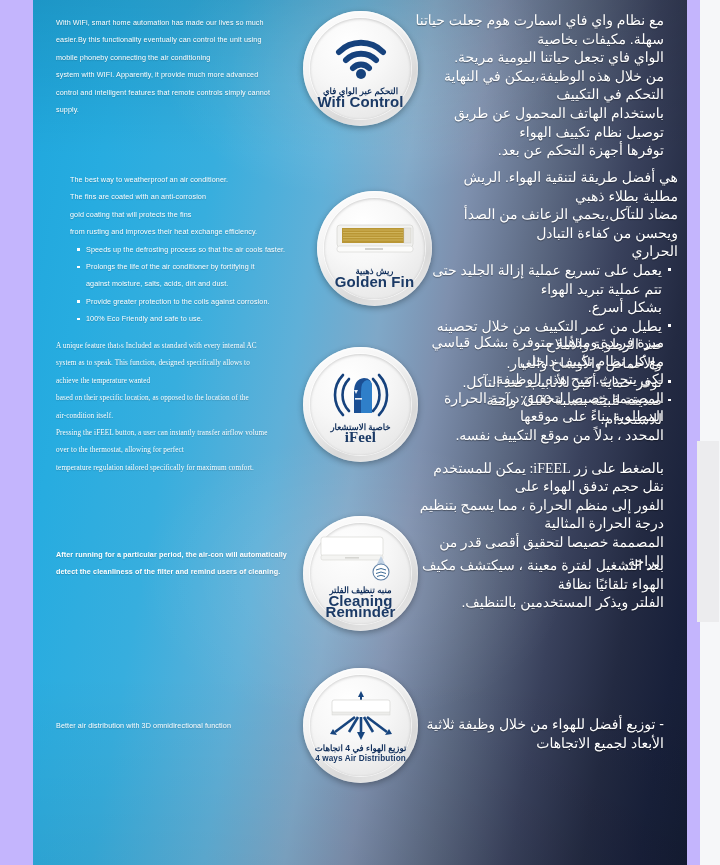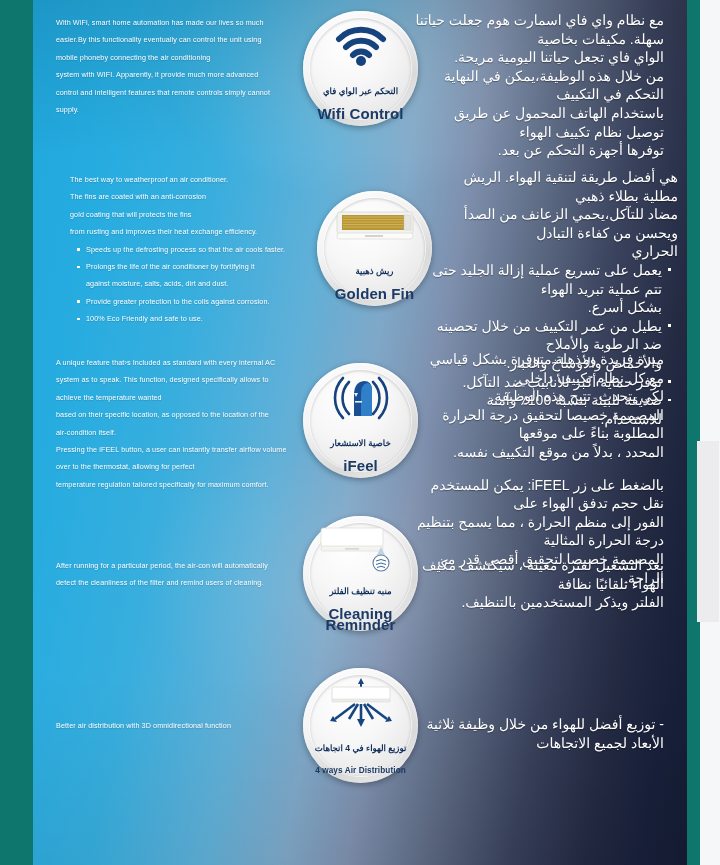--- a/index.html
+++ b/index.html
@@ -12,21 +12,21 @@
     width: 720px;
     height: 865px;
     overflow: hidden;
     font-family: "Liberation Sans", sans-serif;
   }
 
   .page {
     position: relative;
     width: 700px;
     height: 865px;
-    background: #0f766e;
+    background: #c4b5fd;
   }
 
   
   .banner {
     position: absolute;
     left: 33px;
     top: 0;
     width: 654px;
     height: 865px;
     background:
@@ -147,25 +147,24 @@
   .badge-inner {
     width: 101px;
     height: 101px;
     border-radius: 50%;
     background:
       radial-gradient(circle at 38% 26%, #ffffff 0%, #f7f7f7 42%, #e9e9e9 78%, #dedede 100%);
     box-shadow: inset 0 1px 3px rgba(0,0,0,0.18), 0 0 0 1px rgba(255,255,255,0.6);
     display: flex;
     flex-direction: column;
     align-items: center;
-    justify-content: space-between;
+    justify-content: center;
     text-align: center;
     padding-top: 2px;
     box-sizing: border-box;
-    gap: 12px;
   }
   .badge-art {
     height: 52px;
     display: flex;
     align-items: center;
     justify-content: center;
     margin-bottom: 1px;
   }
   .badge-ar {
     font-size: 8.6px;
@@ -272,21 +271,21 @@
               <rect x="2" y="27" width="76" height="6" rx="2.5" fill="#fbfbfa" stroke="#d4d4d0" stroke-width="0.6"></rect>
               <rect x="30" y="29" width="18" height="2" fill="#d2d2ce"></rect>
             </svg>
           </div>
           <div class="badge-ar">ريش ذهبية</div>
           <div class="badge-en">Golden Fin</div>
         </div>
       </div>
     </div>
 
-    <div class="section" style="top:346px;height:180px;">
+    <div class="section" style="top:330px;height:180px;font-family:Liberation Serif, serif;">
       <div class="col-en" style="top:8px;width:272px;">
         <p>A unique feature that›s Included as standard with every internal AC</p>
         <p>system as to speak. This function, designed specifically allows to</p>
         <p>achieve the temperature wanted</p>
         <p>based on their specific location, as opposed to the location of the</p>
         <p>air-condition itself.</p>
         <p>Pressing the iFEEL button, a user can instantly transfer airflow volume</p>
         <p>over to the thermostat, allowing for perfect</p>
         <p>temperature regulation tailored specifically for maximum comfort.</p>
       </div>
@@ -318,21 +317,21 @@
               <rect x="27" y="26" width="7" height="1.6" fill="#e8eef6"></rect>
             </svg>
           </div>
           <div class="badge-ar">خاصية الاستشعار</div>
           <div class="badge-en">iFeel</div>
         </div>
       </div>
     </div>
 
     <div class="section" style="top:510px;height:170px;">
-      <div class="col-en" style="top:47px;">
+      <div class="col-en" style="top:36px;font-weight:bold;">
         <p>After running for a particular period, the air-con will automatically</p>
         <p>detect the cleanliness of the filter and remind users of cleaning.</p>
       </div>
 
       <div class="col-ar" style="top:46px;">
         <p>بعد التشغيل لفترة معينة ، سيكتشف مكيف الهواء تلقائيًا نظافة</p>
         <p>الفلتر ويذكر المستخدمين بالتنظيف.</p>
       </div>
 
       <div class="badge" style="top:6px;">

